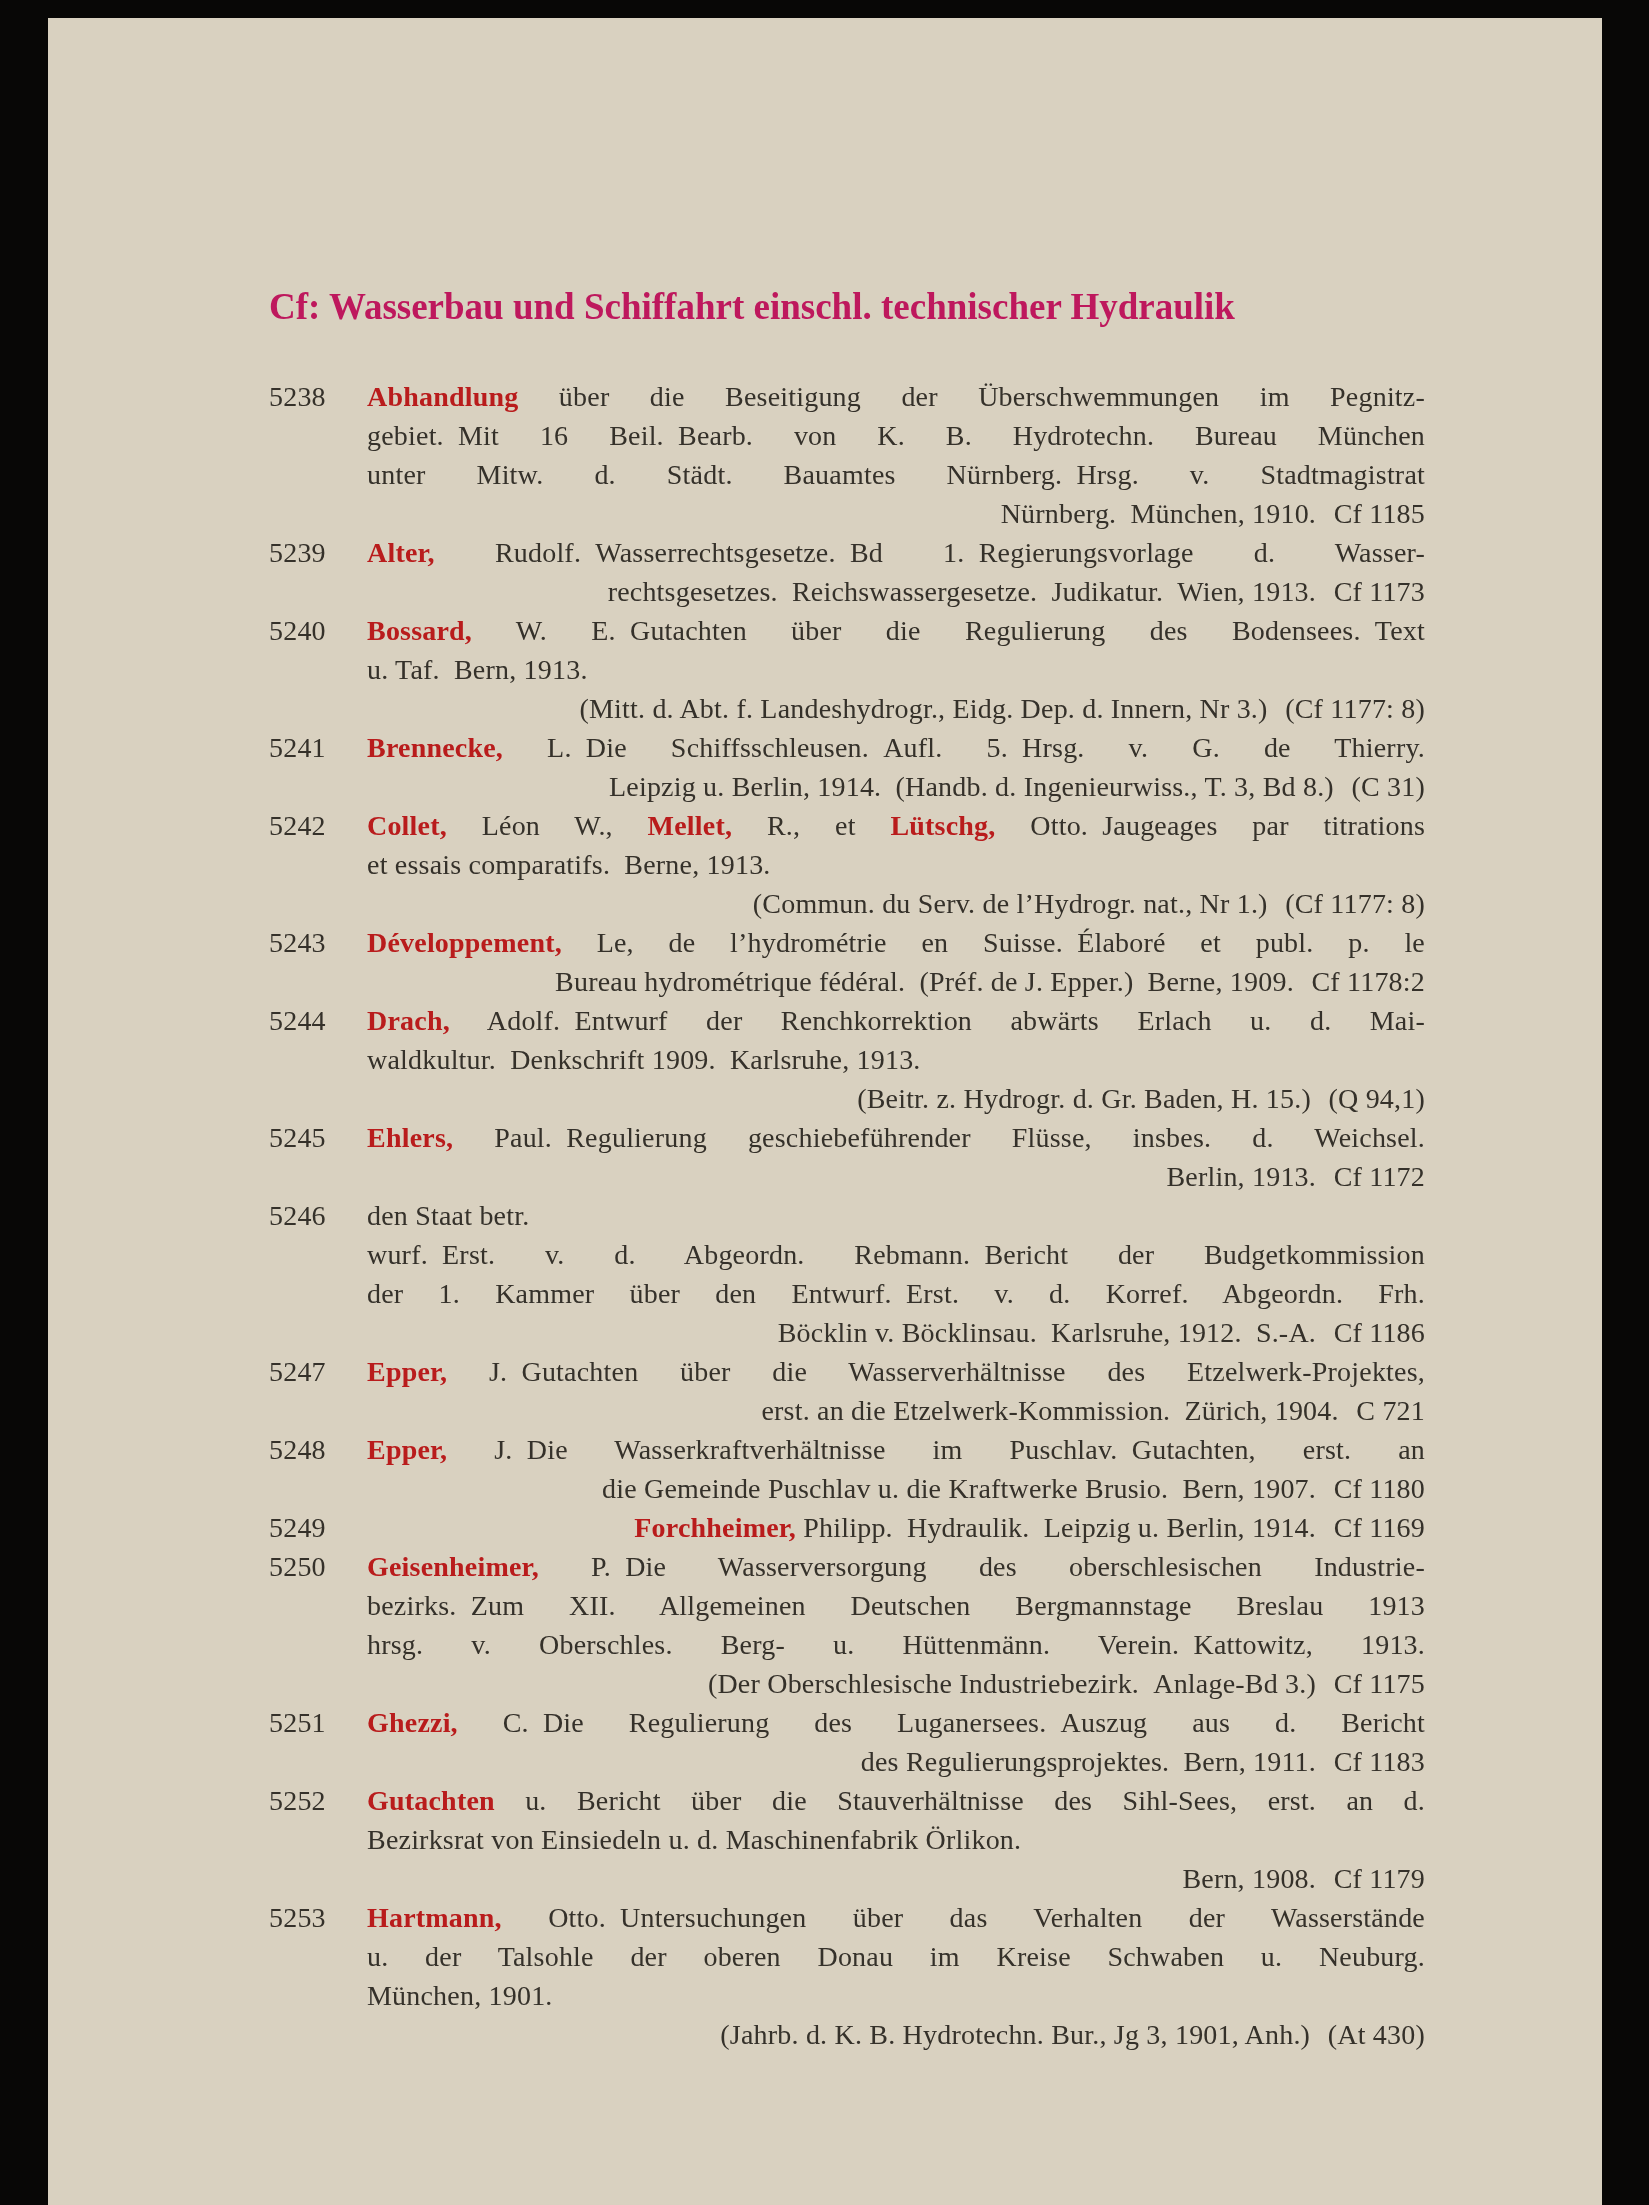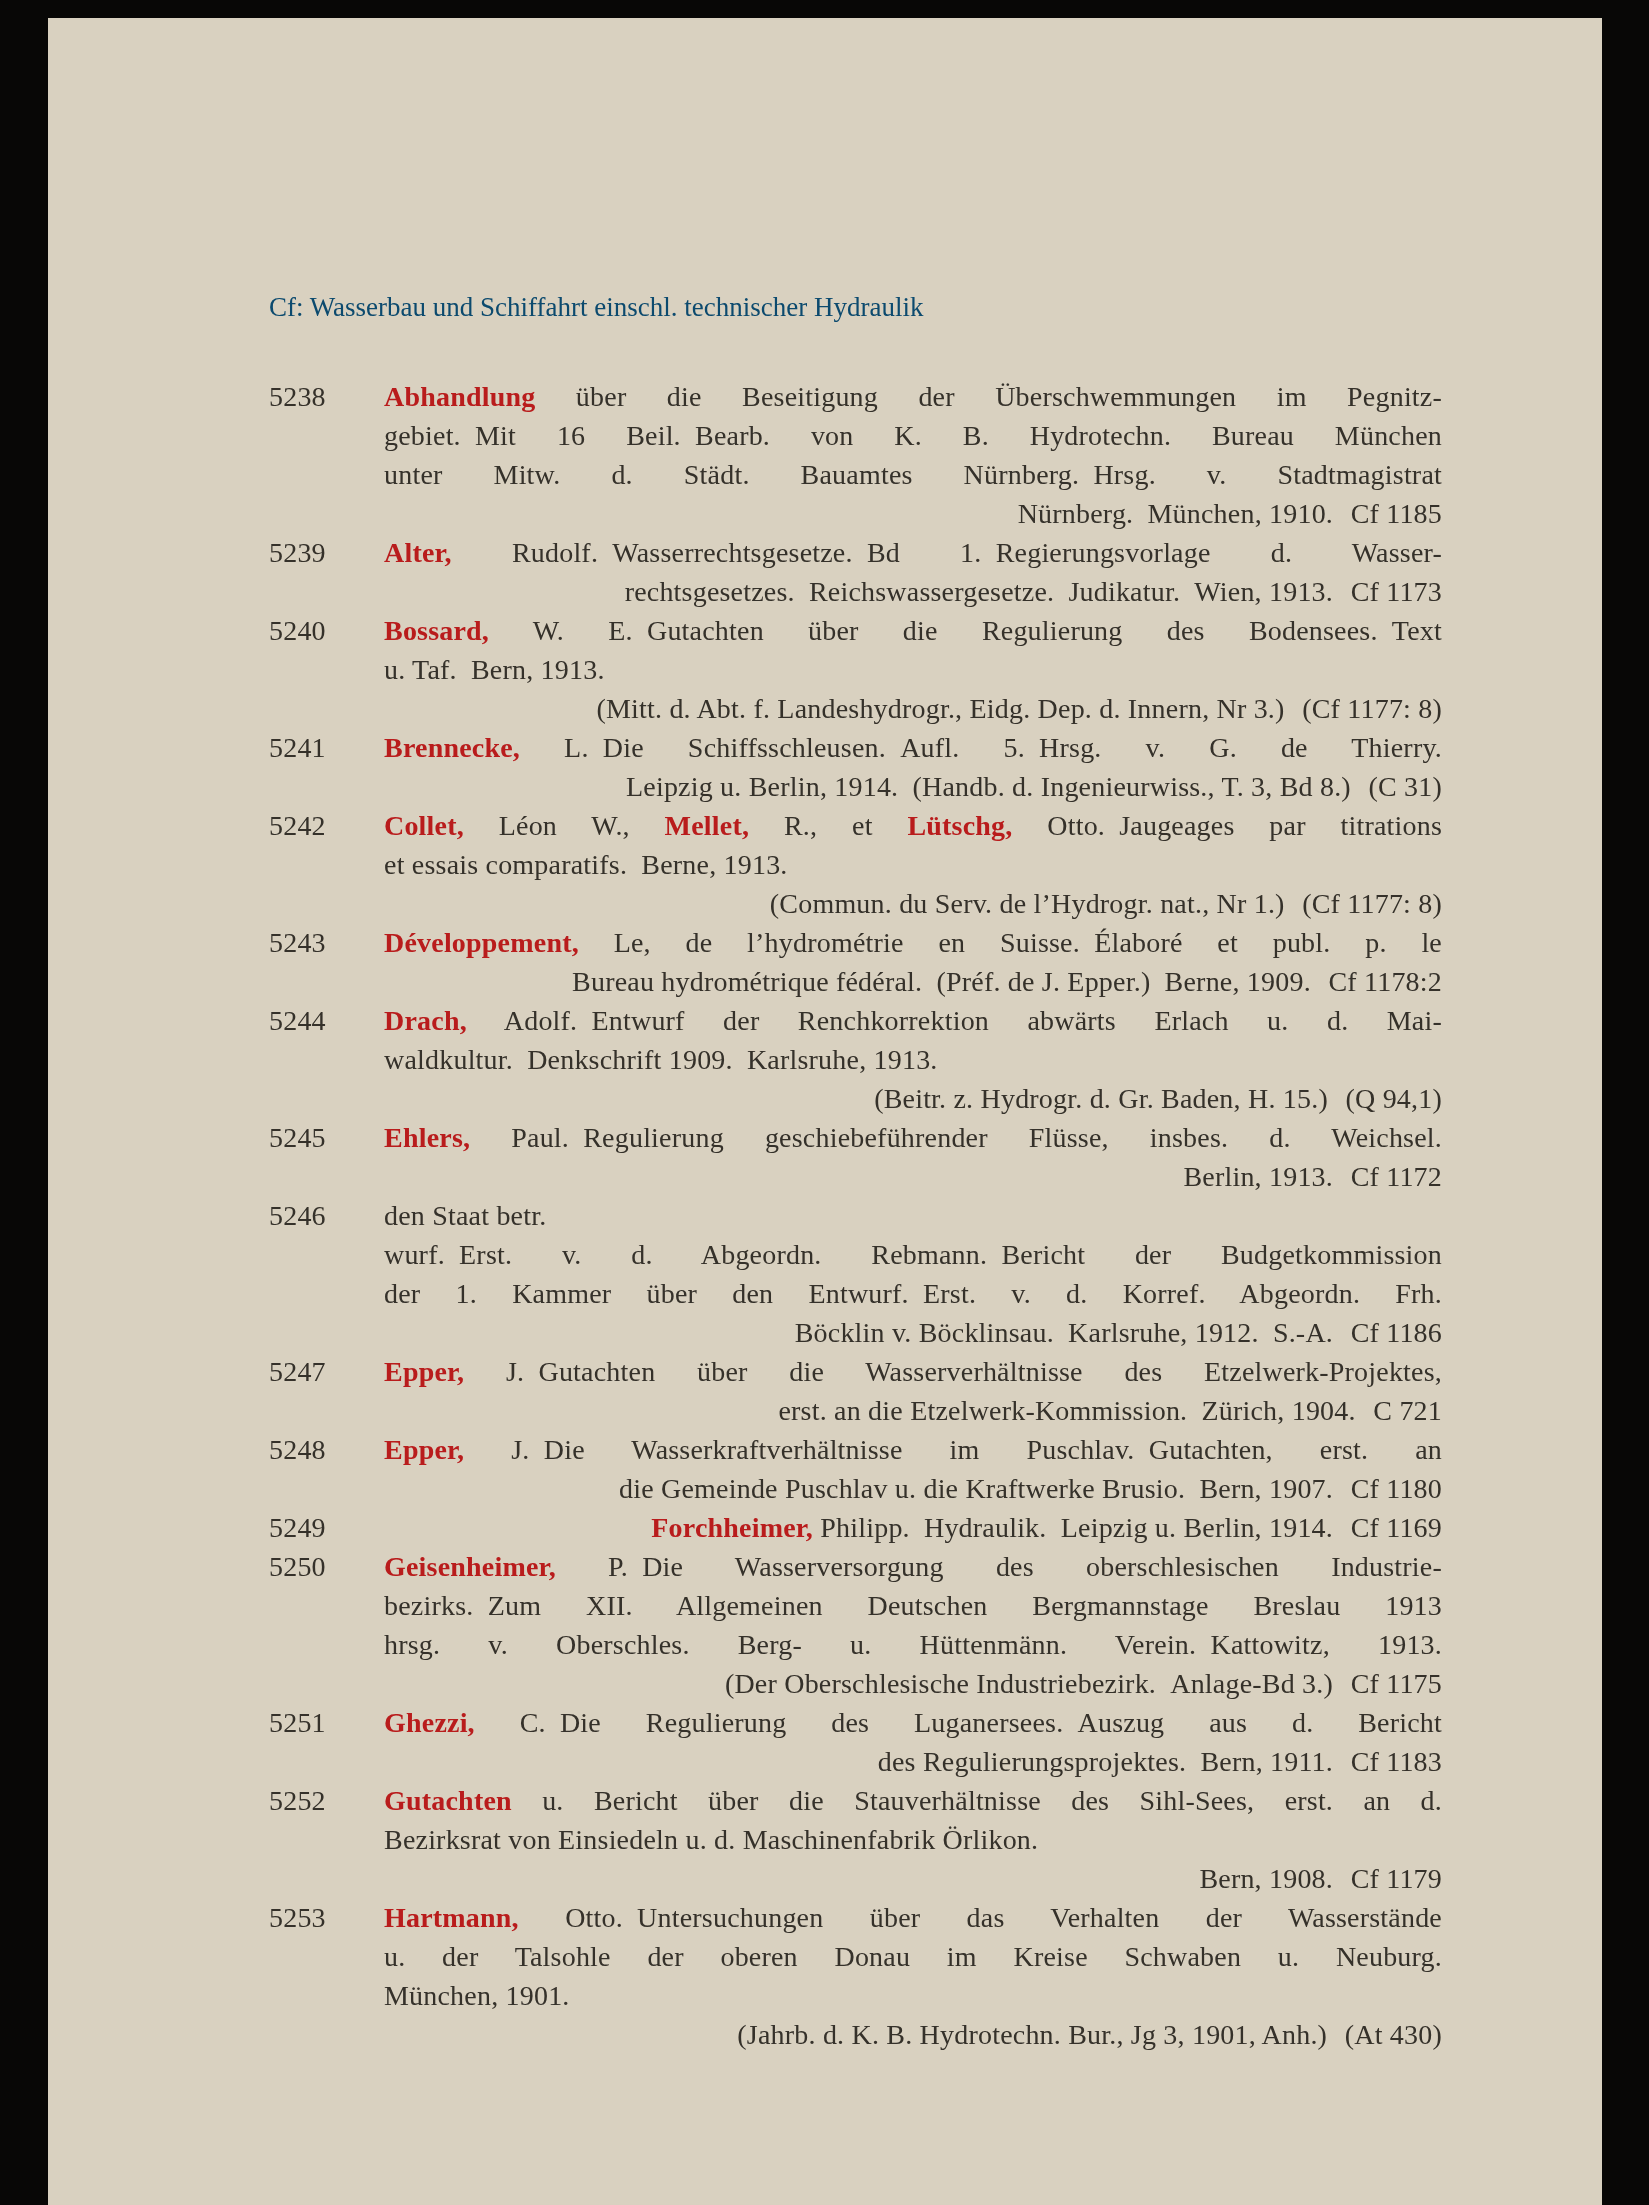--- a/index.html
+++ b/index.html
@@ -16,33 +16,33 @@
     width: 1554px; height: 2432px;
     background: linear-gradient(90deg,
       #bfb7a5 0px, #c9c1b0 24px, #cdc5b4 40px, #a89e8c 45px,
       #c2b9a7 49px, #d2cab9 68px, #d8d0bf 119px, #dbd3c2 45%,
       #d9d1c0 78%, #d4ccbа 100%);
     background-color: #d9d1c0;
     color: var(--ink, #35312a);
   }
   .heading {
     margin: 265px 177px 0 221px;
-    font-size: 27px;
+    font-size: 37px;
     line-height: 48px;
-    color: #0c4a6e;
+    color: #be185d;
     white-space: nowrap;
-    font-weight: normal;
+    font-weight: bold;
   }
   .content {
     margin: 46px 177px 0 221px;
     font-size: 28px;
     line-height: 39px;
     letter-spacing: 0.2px;
   }
-  .entry { display: flex; gap: 17px; }
+  .entry { display: flex; }
   .num { width: 98px; flex: none; }
   .body { width: 1058px; flex: none; }
   .line.j { text-align: justify; text-align-last: justify; }
   .line.r { display: flex; justify-content: flex-end; }
   .line.r .txt { flex: none; }
   .ref { flex: none; margin-left: 17.6px; }
   .b { font-weight: bold; color: #b91c1c; }
 </style>
 </head>
 <body>

